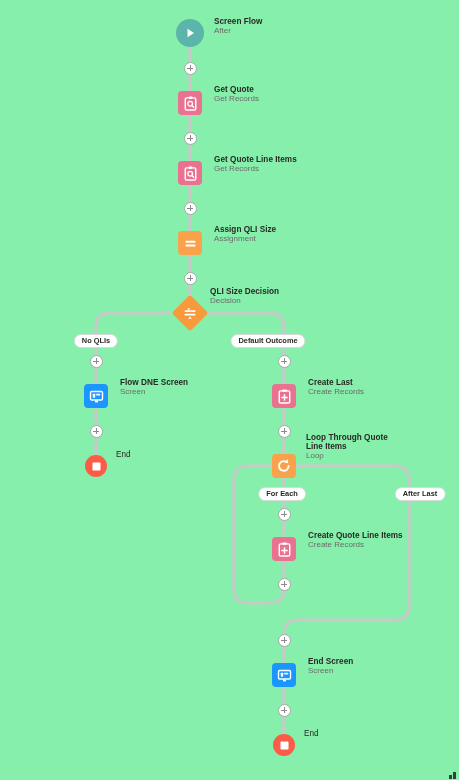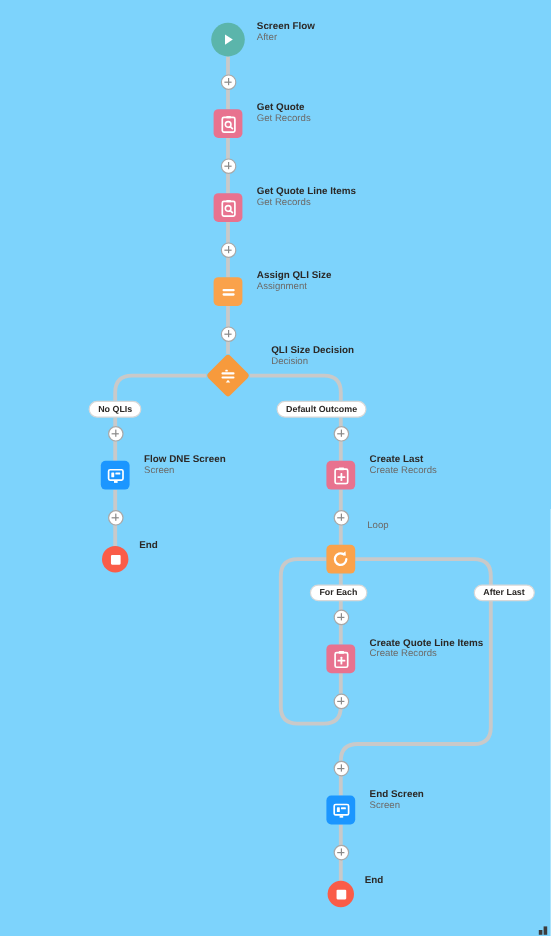--- a/index.html
+++ b/index.html
@@ -12,21 +12,21 @@
     width: 459px;
     height: 780px;
     overflow: hidden;
     position: relative;
   }
   #canvas {
     position: absolute;
     left: 0; top: 0;
     width: 459px;
     height: 780px;
-    background: #7dd3fc;
+    background: #86efac;
   }
   #wires {
     position: absolute;
     left: 0; top: 0;
     width: 459px;
     height: 780px;
     pointer-events: none;
   }
 
   
@@ -130,21 +130,21 @@
     font-weight: bold;
     color: #2b2826;
     white-space: nowrap;
     line-height: 1;
   }
 
   
   .endlbl {
     position: absolute;
     font-size: 8.2px;
-    font-weight: bold;
+    font-weight: normal;
     color: #2b2826;
     white-space: nowrap;
   }
 
   
   .corner-mark {
     position: absolute;
     right: 1px; bottom: 1px;
     width: 9px; height: 7px;
   }
@@ -246,21 +246,21 @@
 
   <div class="node" style="left:190px; top:313px;">
     <div class="shape dia c-dec">
       <svg width="15" height="15" viewBox="0 0 16 16" aria-hidden="true">
         <rect x="2.2" y="4.3" width="11.6" height="1.9" rx="0.9" fill="#ffffff"></rect>
         <rect x="2.2" y="8.0" width="11.6" height="1.9" rx="0.9" fill="#ffffff"></rect>
         <rect x="5.6" y="2.1" width="2.2" height="1.6" rx="0.5" fill="#ffffff"></rect>
         <polygon points="8,10.9 10,13.4 6,13.4" fill="#ffffff"></polygon>
       </svg>
     </div>
-    <div class="labels" style="left:36px; top:-26px;">
+    <div class="labels" style="left:20px; top:-26px;">
       <span class="ttl">QLI Size Decision</span>
       <span class="sub">Decision</span>
     </div>
   </div>
 
   <div class="node" style="left:96px; top:396px;">
     <div class="shape sq c-screen">
       <svg width="15" height="15" viewBox="0 0 16 16" aria-hidden="true">
         <rect x="1.6" y="2.6" width="12.8" height="9.2" rx="1.3" fill="none" stroke="#ffffff" stroke-width="1.5"></rect>
         <rect x="4.0" y="5.1" width="2.6" height="4.2" rx="0.5" fill="#ffffff"></rect>
@@ -299,20 +299,21 @@
   </div>
 
   <div class="node" style="left:284px; top:466px;">
     <div class="shape sq c-loop">
       <svg width="16" height="16" viewBox="0 0 16 16" aria-hidden="true">
         <path d="M 12.6 8 A 4.8 4.8 0 1 1 10.4 3.9" fill="none" stroke="#ffffff" stroke-width="1.9" stroke-linecap="round"></path>
         <polygon points="11.9,1.3 12.2,5.2 8.4,4.2" fill="#ffffff"></polygon>
       </svg>
     </div>
     <div class="labels" style="left:22px; top:-33px; width:100px;">
+      <span class="ttl">Loop Through Quote Line Items</span>
       <span class="sub">Loop</span>
     </div>
   </div>
 
   <div class="node" style="left:284px; top:549px;">
     <div class="shape sq c-create">
       <svg width="15" height="15" viewBox="0 0 16 16" aria-hidden="true">
         <rect x="5.6" y="0.6" width="4.8" height="2.4" rx="0.6" fill="#ffffff"></rect>
         <rect x="2.4" y="2" width="11.2" height="13" rx="1.4" fill="none" stroke="#ffffff" stroke-width="1.5"></rect>
         <rect x="7.2" y="5.6" width="1.6" height="7.0" rx="0.5" fill="#ffffff"></rect>

